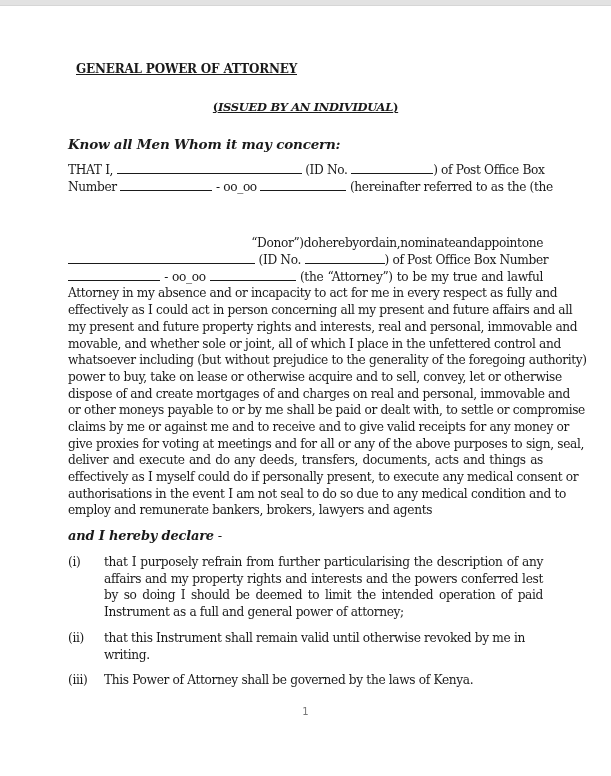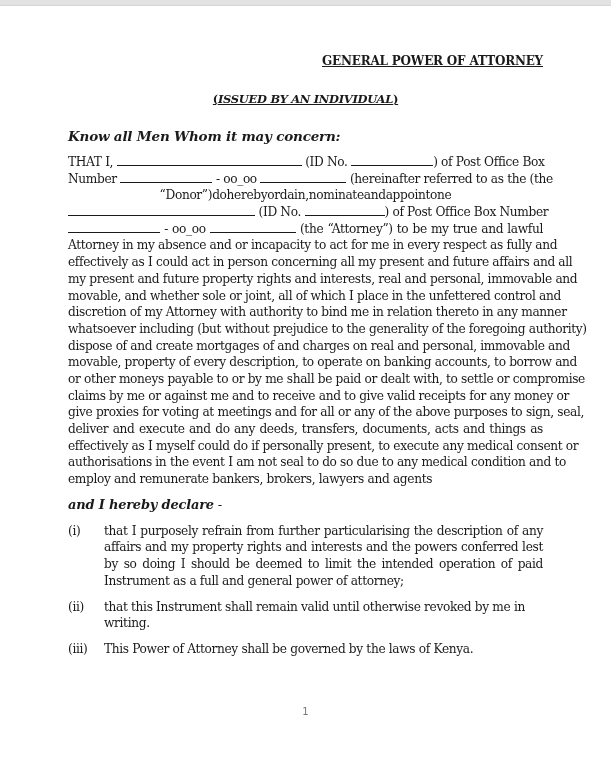--- a/index.html
+++ b/index.html
@@ -28,26 +28,26 @@
     width: 611px; height: 770px;
     background: #ffffff;
   }
   .content {
     position: absolute;
     left: 68px;
     top: 47px;
     width: 475px;
   }
   .title {
-    text-align: right;
+    text-align: left;
     font-weight: bold;
     text-decoration: underline;
     font-size: 12px;
     letter-spacing: -0.2px;
-    margin: 0;
+    margin: 8px;
     height: 26px;
     line-height: 16px;
   }
   .subtitle {
     text-align: center;
     font-weight: bold;
     text-decoration: underline;
     font-size: 11.5px;
     letter-spacing: -0.3px;
     margin: 12px;
@@ -75,21 +75,21 @@
     display: block;
     text-align: justify;
     text-align-last: justify;
     white-space: nowrap;
     height: 16.7px;
     overflow: visible;
   }
   .line.last {
     text-align-last: left;
   }
-  .line.wide { display: flex; justify-content: center; }
+  .line.wide { display: flex; justify-content: flex-end; margin-top: 40px; }
   .b { font-weight: normal; }
   .blank {
     display: inline-block;
     border-bottom: 1px solid #1a1a1a;
     height: 11px;
     vertical-align: baseline;
   }
   .declare {
     font-weight: bold;
     font-style: italic;
@@ -159,24 +159,23 @@
         </span>
 
       <span class="line"><span class="blank" style="width:187px"></span> <span>(ID No.</span> <span class="blank" style="width:80px"></span><span>) of Post Office Box Number</span></span>
 
       <span class="line"><span class="blank" style="width:92px"></span> <span>- oo_oo</span> <span class="blank" style="width:86px"></span> <span>(the “</span><span class="b">Attorney</span><span>”) to be my true and lawful</span></span>
 
       <span class="line">Attorney in my absence and or incapacity to act for me  in every respect as fully and</span>
       <span class="line">effectively as I could act in person concerning all my present and future affairs and all</span>
       <span class="line">my present and future property rights and interests, real and personal, immovable and</span>
       <span class="line">movable, and whether sole or joint, all of which I place in the unfettered control and</span>
-      <span class="line">discretion of my Attorney with authority to bind me in relation thereto in any manner</span>
       <span class="line">whatsoever including (but without prejudice to the generality of the foregoing authority)</span>
+      <span class="line">power to buy, take on lease or otherwise acquire and to sell, convey, let or otherwise</span>
       <span class="line">dispose of and create mortgages of and charges on real and personal, immovable and</span>
-      <span class="line">movable, property of every description, to operate on banking accounts, to borrow and</span>
       <span class="line">or other moneys payable to or by me shall be paid or dealt with, to settle or compromise</span>
       <span class="line">claims by me or against me and to receive and to give valid receipts for any money or</span>
       <span class="line">give proxies for voting at meetings and for all or any of the above purposes to sign, seal,</span>
       <span class="line">deliver and execute and do any deeds, transfers, documents, acts and things as</span>
       <span class="line">effectively as I myself could do if personally present, to execute any medical consent or</span>
       <span class="line">authorisations in the event I am not seal to do so due to any medical condition and to</span>
       <span class="line last">employ and remunerate bankers, brokers, lawyers and agents</span>
     </div>
 
     <p class="declare"><span>and I hereby declare</span><span class="dash"> -</span></p>

